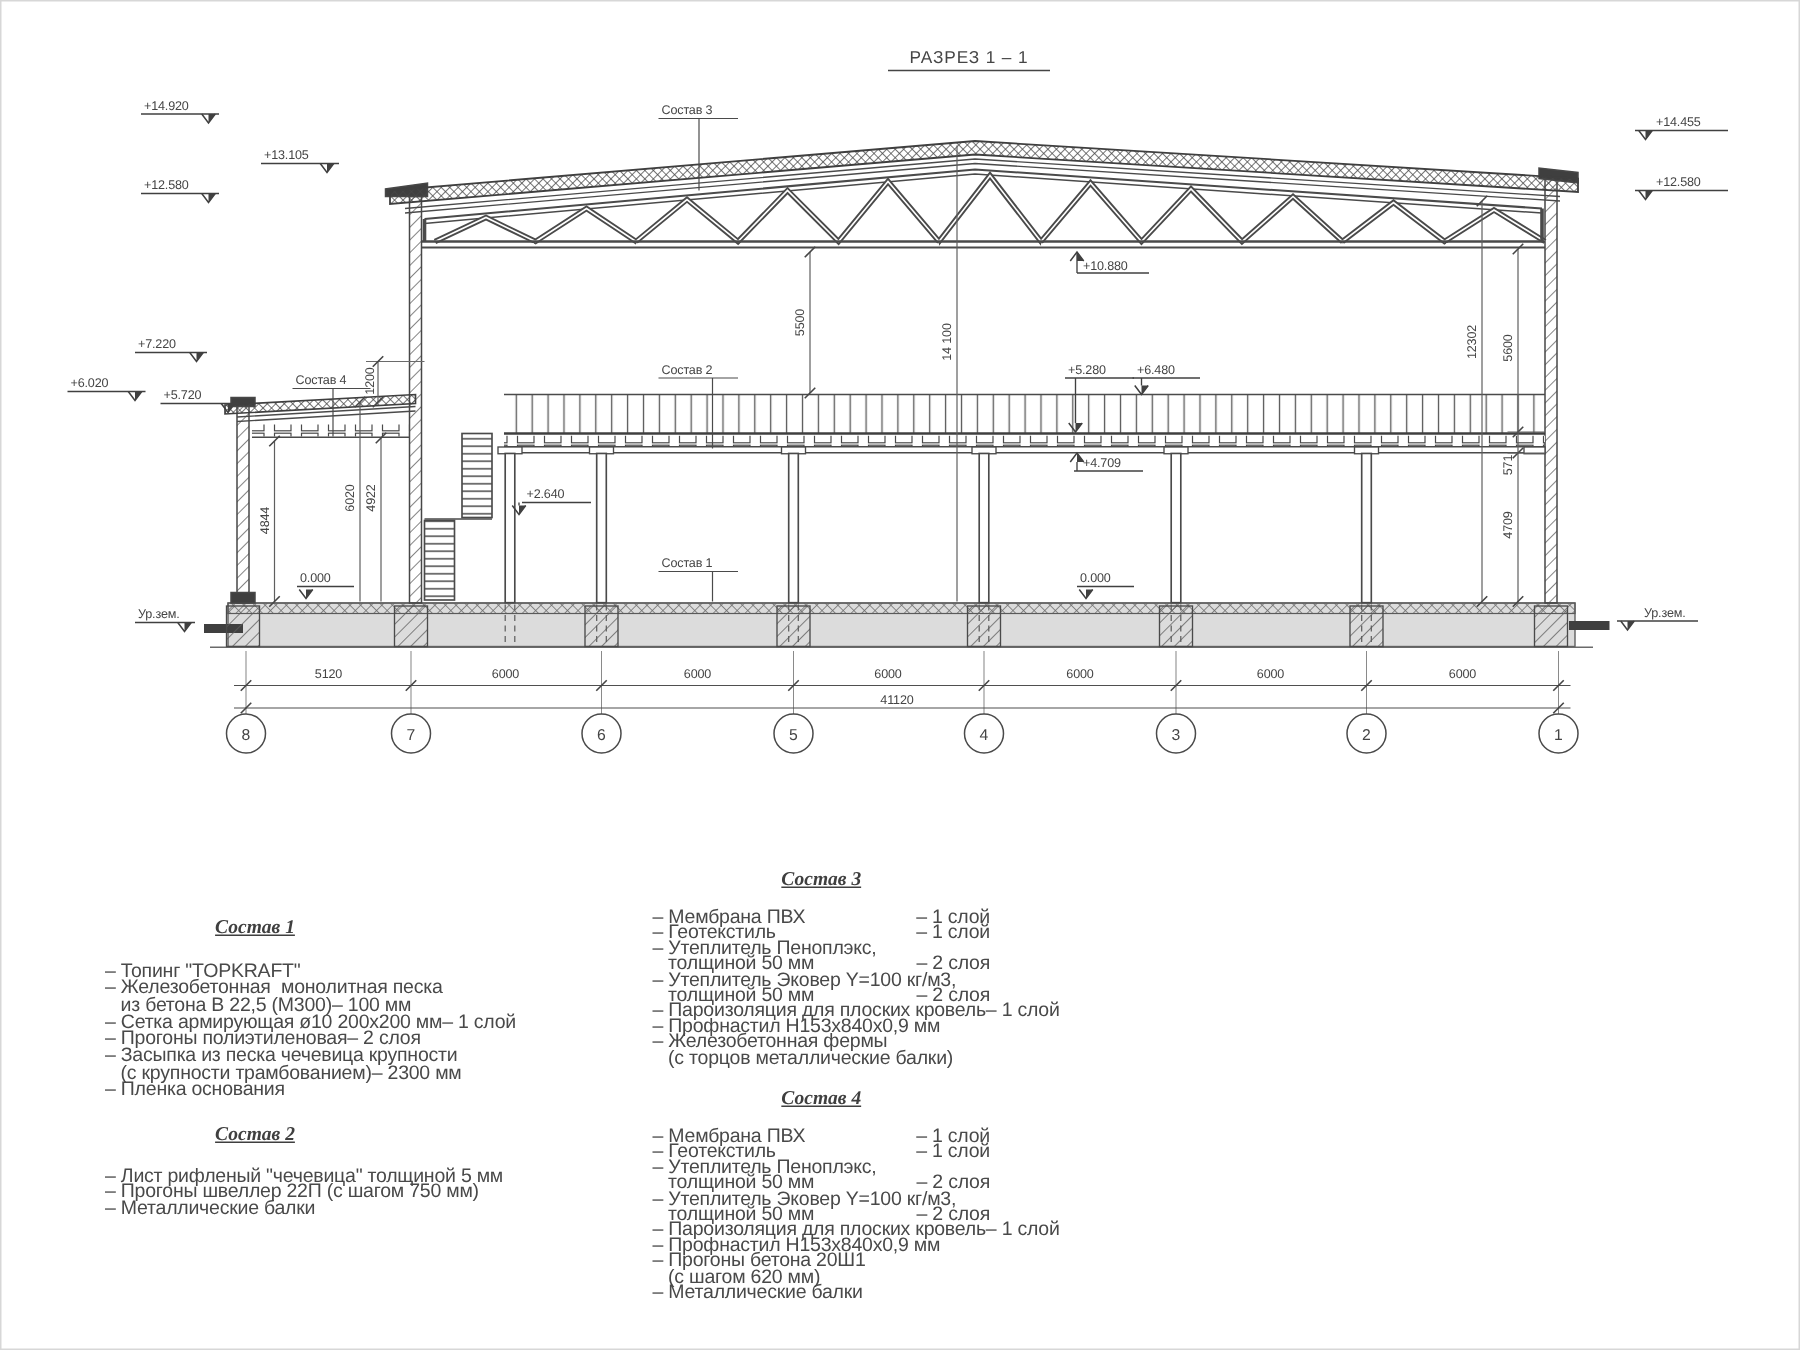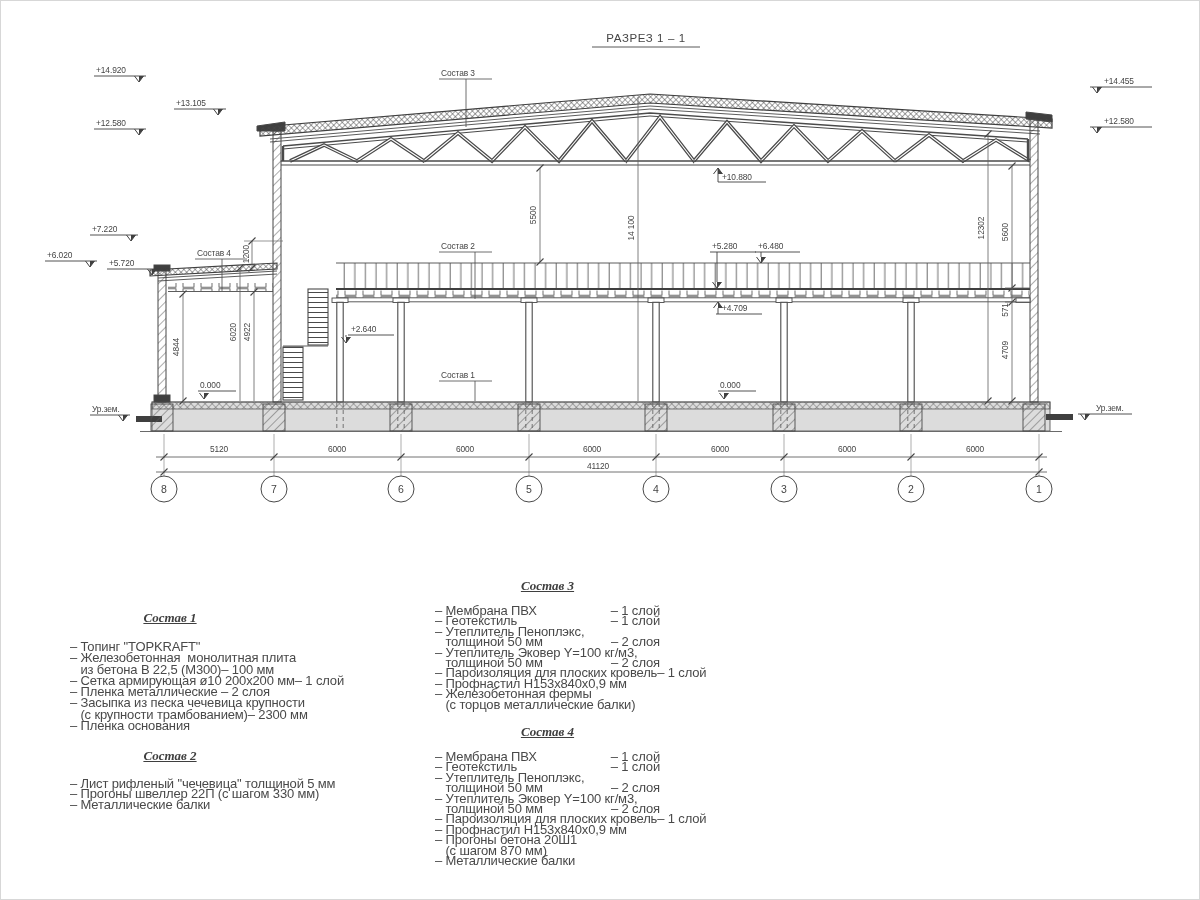--- a/index.html
+++ b/index.html
@@ -334,33 +334,33 @@
 
 <div class="legend lg1" style="left:70px;top:610px;width:200px;">
   <h3>Состав 1</h3>
   <div class="lrows">
 
   <div class="lrow">
       <span class="lname">– Топинг "TOPKRAFT"</span>
       <span class="lqty"></span>
     </div>
       <div class="lrow">
-      <span class="lname">– Железобетонная  монолитная плита</span>
+      <span class="lname">– Железобетонная  монолитная песка</span>
       <span class="lqty"></span>
     </div>
       <div class="lrow">
       <span class="lname">   из бетона В 22,5 (М300)</span>
       <span class="lqty">– 100 мм</span>
     </div>
       <div class="lrow">
       <span class="lname">– Сетка армирующая ø10 200х200 мм</span>
       <span class="lqty">– 1 слой</span>
     </div>
       <div class="lrow">
-      <span class="lname">– Пленка металлические</span>
+      <span class="lname">– Прогоны полиэтиленовая</span>
       <span class="lqty">– 2 слоя</span>
     </div>
       <div class="lrow">
       <span class="lname">– Засыпка из песка чечевица крупности</span>
       <span class="lqty"></span>
     </div>
       <div class="lrow">
       <span class="lname">   (с крупности трамбованием)</span>
       <span class="lqty">– 2300 мм</span>
     </div>
@@ -373,21 +373,21 @@
 
 <div class="legend lg2" style="left:70px;top:748px;width:200px;">
   <h3>Состав 2</h3>
   <div class="lrows">
 
   <div class="lrow">
       <span class="lname">– Лист рифленый "чечевица" толщиной 5 мм</span>
       <span class="lqty"></span>
     </div>
       <div class="lrow">
-      <span class="lname">– Прогоны швеллер 22П (с шагом 330 мм)</span>
+      <span class="lname">– Прогоны швеллер 22П (с шагом 750 мм)</span>
       <span class="lqty"></span>
     </div>
       <div class="lrow">
       <span class="lname">– Металлические балки</span>
       <span class="lqty"></span>
     </div>
     </div>
 </div>
 
 <div class="legend lg3" style="left:435px;top:578px;width:225px;">
@@ -471,21 +471,21 @@
     </div>
       <div class="lrow">
       <span class="lname">– Профнастил Н153х840х0,9 мм</span>
       <span class="lqty"></span>
     </div>
       <div class="lrow">
       <span class="lname">– Прогоны бетона 20Ш1</span>
       <span class="lqty"></span>
     </div>
       <div class="lrow">
-      <span class="lname">   (с шагом 870 мм)</span>
+      <span class="lname">   (с шагом 620 мм)</span>
       <span class="lqty"></span>
     </div>
       <div class="lrow">
       <span class="lname">– Металлические балки</span>
       <span class="lqty"></span>
     </div>
     </div>
 </div>
 
 

